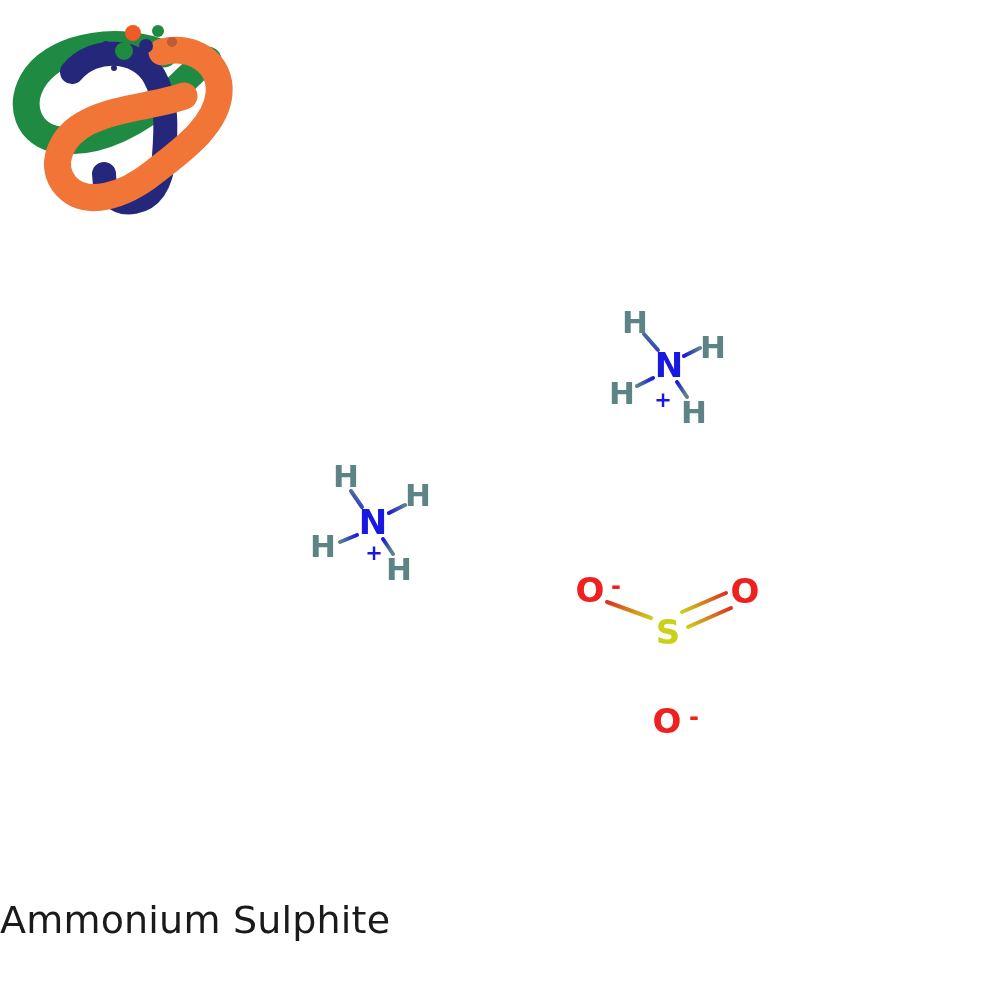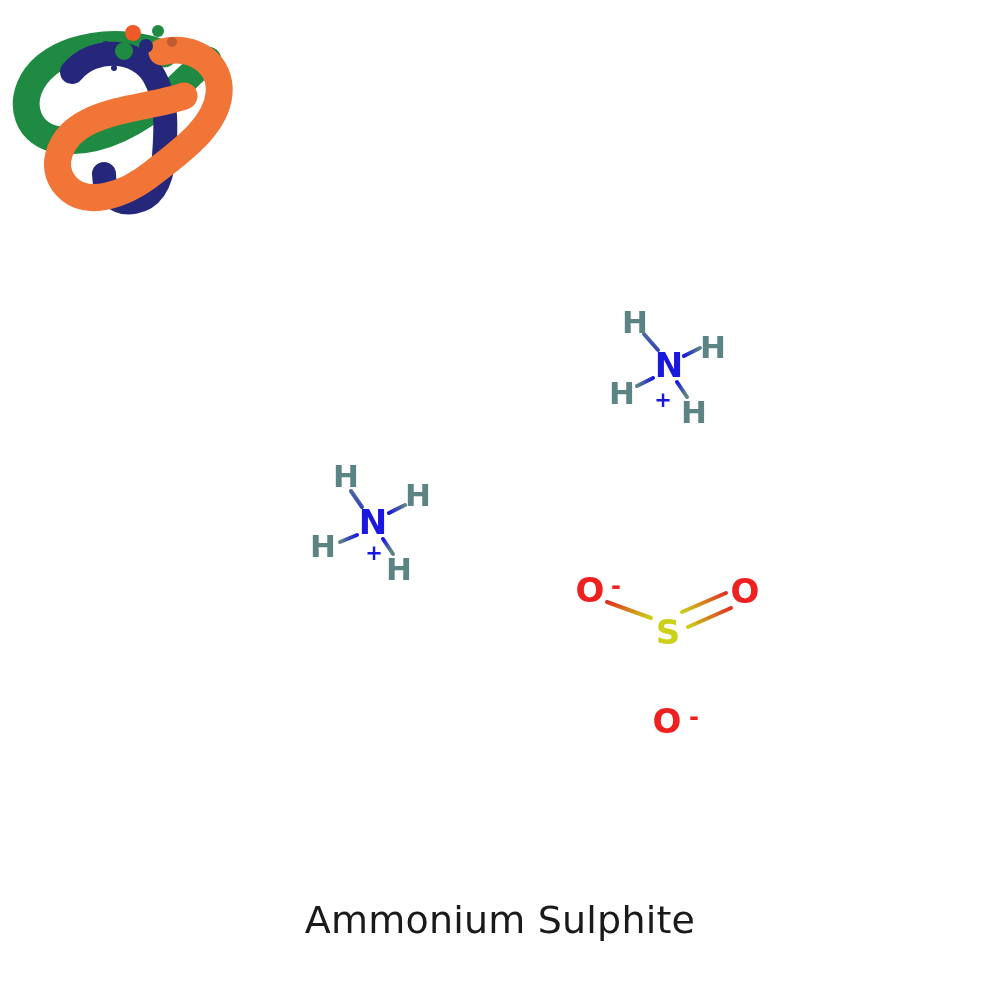--- a/index.html
+++ b/index.html
@@ -92,21 +92,21 @@
     transform: translate(-50%, -50%);
     user-select: none;
   }
 
   
   .caption {
     position: absolute;
     left: 0;
     top: 898px;
     width: 1000px;
-    text-align: center;
+    text-align: left;
     font-family: "DejaVu Sans", "Liberation Sans", sans-serif;
     font-size: 38px;
     font-weight: normal;
     color: #1a1a1a;
     letter-spacing: 0.2px;
     user-select: none;
   }
 </style>
 </head>
 <body>

